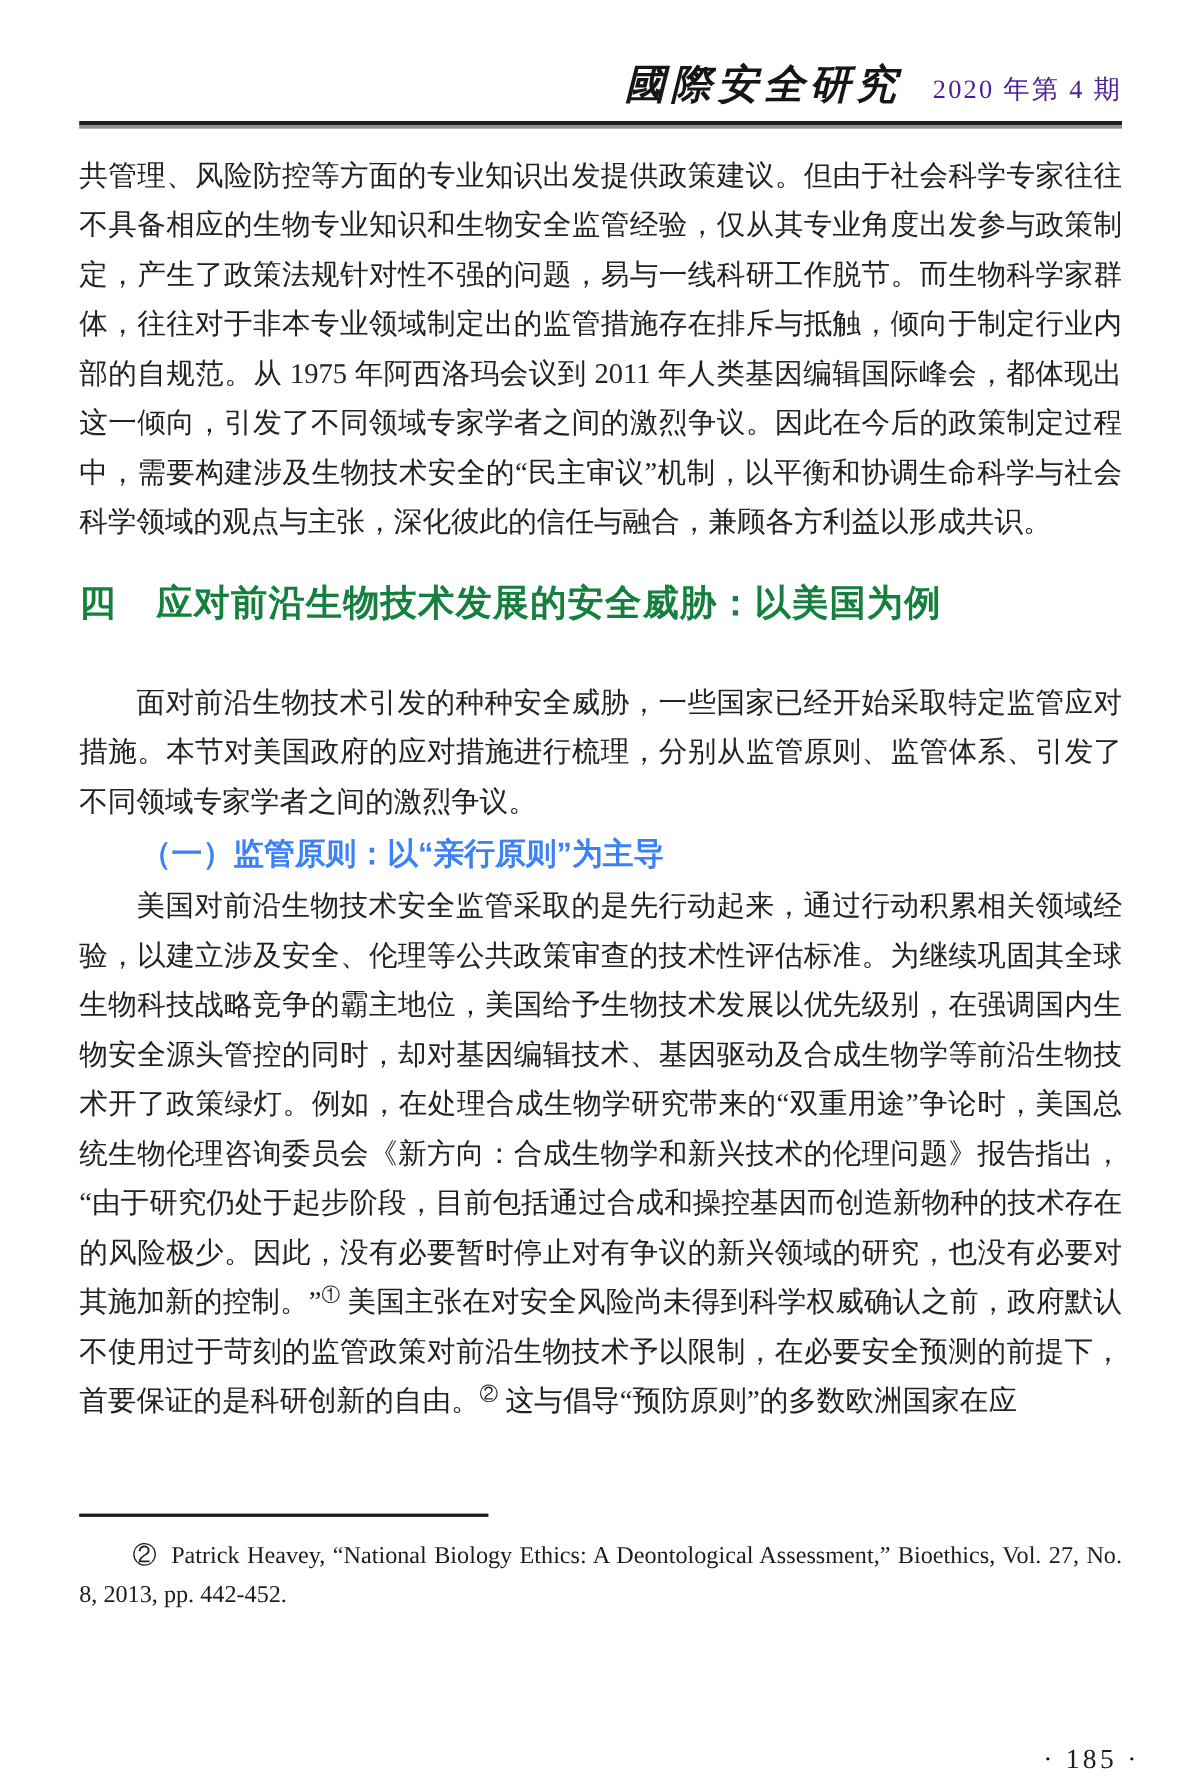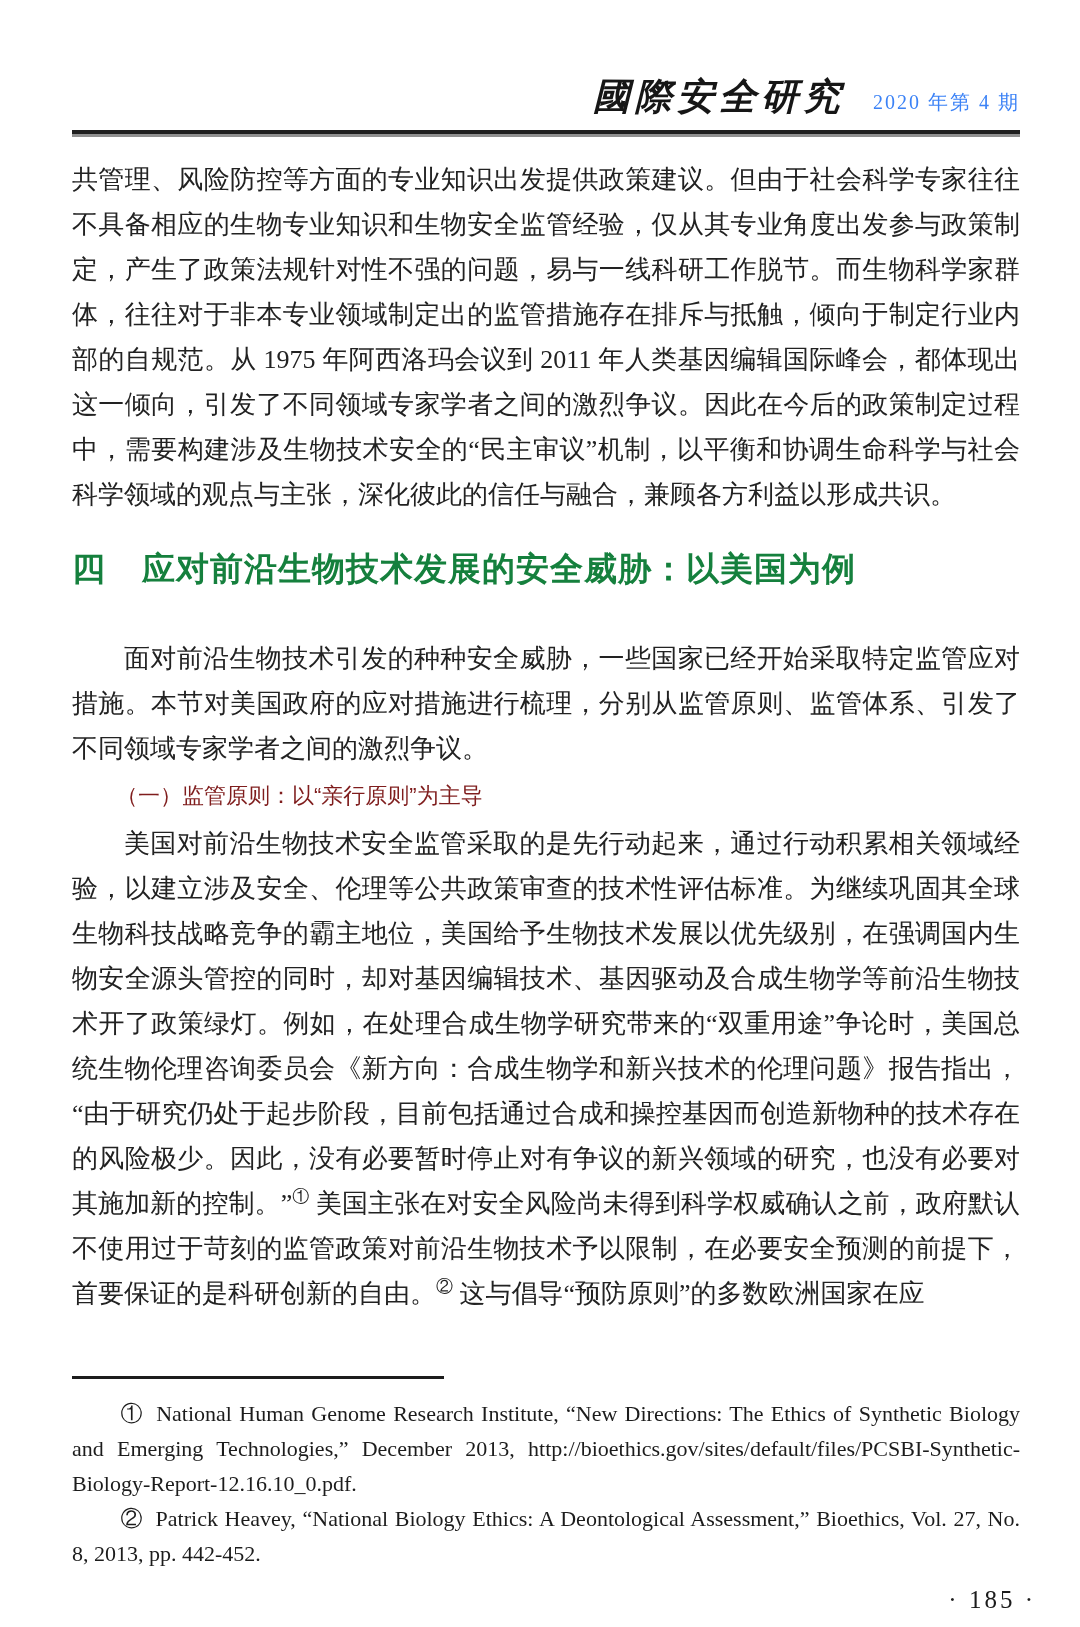--- a/index.html
+++ b/index.html
@@ -3,43 +3,43 @@
 <meta charset="utf-8">
 <style>
   * { box-sizing: border-box; }
   html, body { margin: 0; padding: 0; }
   body {
     width: 1080px; height: 1627px;
     background: #ffffff; color: #1f1f1f;
     font-family: "Liberation Serif", "DejaVu Serif", serif;
     overflow: hidden;
   }
-  .page { position: relative; width: 1080px; height: 1627px; padding: 72px 60px 0 72px; }
+  .page { position: relative; width: 1080px; height: 1627px; padding: 52px 60px 0 72px; }
 
   
   .header-row { display: flex; justify-content: flex-end; align-items: baseline; gap: 28px; padding-bottom: 8px; }
   .journal-name { font-size: 37px; font-weight: 700; font-style: italic; letter-spacing: 5px; color: #161616; }
-  .issue-info  { font-size: 20px; letter-spacing: 2px; color: #3b82f6; }
+  .issue-info  { font-size: 24px; letter-spacing: 2px; color: #4c1d95; }
   .header-rule { height: 3px; border-top: 4px solid #1e1e1e; border-bottom: 3px solid #8f8f8f; margin-bottom: 20px; }
 
   
   .body-text { font-size: 26px; line-height: 45px; text-align: justify; color: #222222; }
   p { margin: 0; }
   .indent { text-indent: 2em; }
 
   .section-heading {
     text-align: left; font-size: 33px; font-weight: 600;
     margin-top: 30px; margin-bottom: 44px; letter-spacing: 1px; color: #15803d;
   }
   .section-number { margin-right: 36px; }
 
   .subsection-heading {
     font-family: "Liberation Sans", "DejaVu Sans", sans-serif;
-    font-size: 22px; font-weight: 400; line-height: 46px;
-    text-indent: 2em; margin: 2px 0; color: #7f1d1d;
+    font-size: 28px; font-weight: 700; line-height: 46px;
+    text-indent: 2em; margin: 2px 0; color: #3b82f6;
   }
 
   sup.fn-ref { font-size: 17px; vertical-align: super; line-height: 0; letter-spacing: 0; }
 
   
   .footnote-block { position: absolute; left: 72px; right: 60px; top: 1376px; }
   .footnote-rule  { width: 372px; border-top: 3px solid #1c1c1c; margin-bottom: 17px; }
   .footnote { font-size: 22px; line-height: 35px; text-align: justify; text-indent: 2.2em; color: #1c1c1c; }
   .footnote .marker { margin-right: 12px; }
   .italic { }
@@ -66,20 +66,19 @@
     <p class="indent">面对前沿生物技术引发的种种安全威胁，一些国家已经开始采取特定监管应对措施。本节对美国政府的应对措施进行梳理，分别从监管原则、监管体系、引发了不同领域专家学者之间的激烈争议。</p>
 
     <h3 class="subsection-heading">（一）监管原则：以“亲行原则”为主导</h3>
 
     <p class="indent"><span>美国对前沿生物技术安全监管采取的是先行动起来，通过行动积累相关领域经验，以建立涉及安全、伦理等公共政策审查的技术性评估标准。为继续巩固其全球生物科技战略竞争的霸主地位，美国给予生物技术发展以优先级别，在强调国内生物安全源头管控的同时，却对基因编辑技术、基因驱动及合成生物学等前沿生物技术开了政策绿灯。例如，在处理合成生物学研究带来的“双重用途”争论时，美国总统生物伦理咨询委员会《新方向：合成生物学和新兴技术的伦理问题》报告指出，“由于研究仍处于起步阶段，目前包括通过合成和操控基因而创造新物种的技术存在的风险极少。因此，没有必要暂时停止对有争议的新兴领域的研究，也没有必要对其施加新的控制。”</span><sup class="fn-ref">①</sup><span> 美国主张在对安全风险尚未得到科学权威确认之前，政府默认不使用过于苛刻的监管政策对前沿生物技术予以限制，在必要安全预测的前提下，首要保证的是科研创新的自由。</span><sup class="fn-ref">②</sup><span> 这与倡导“预防原则”的多数欧洲国家在应</span></p>
   </div>
 
   <div class="footnote-block">
     <div class="footnote-rule"></div>
 
-    <p class="footnote"><span class="marker">①</span><span>National Human Genome Research Institute, “New Directions: The Ethics of Synthetic Biology and Emerging Technologies,” December 2013, http://bioethics.gov/sites/default/files/PCSBI-Synthetic-Biology-Report-12.16.10_0.pdf.</span></p>
 
     <p class="footnote"><span class="marker">②</span><span>Patrick Heavey, “National Biology Ethics: A Deontological Assessment,” </span><span class="italic">Bioethics</span><span>, Vol. 27, No. 8, 2013, pp. 442-452.</span></p>
   </div>
 
   <div class="page-number">· 185 ·</div>
 
 </div>
 
 </body></html>

